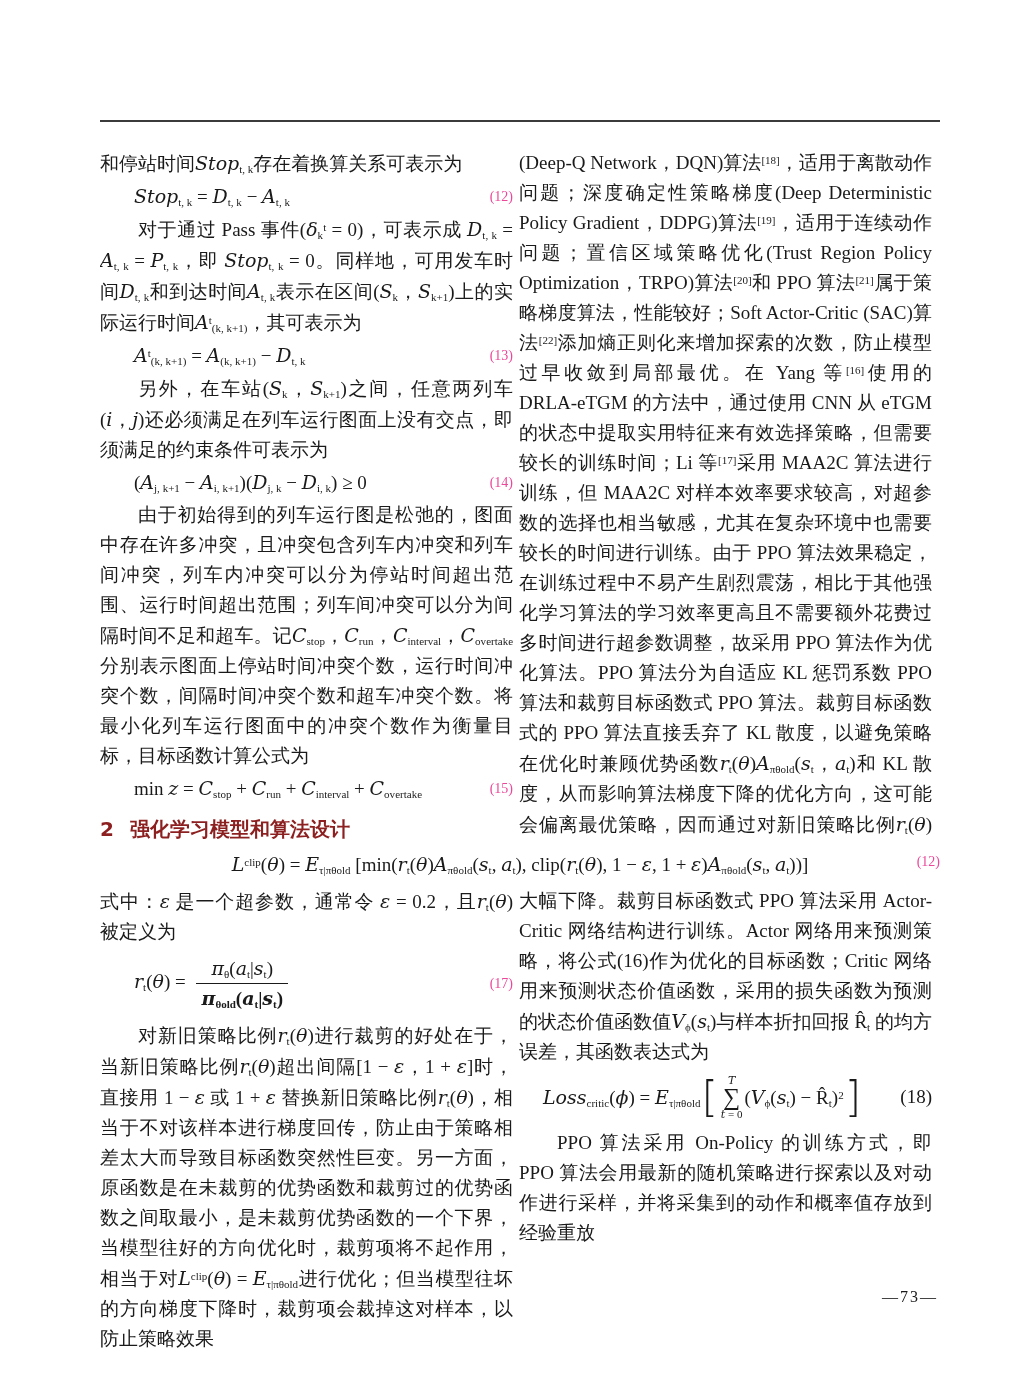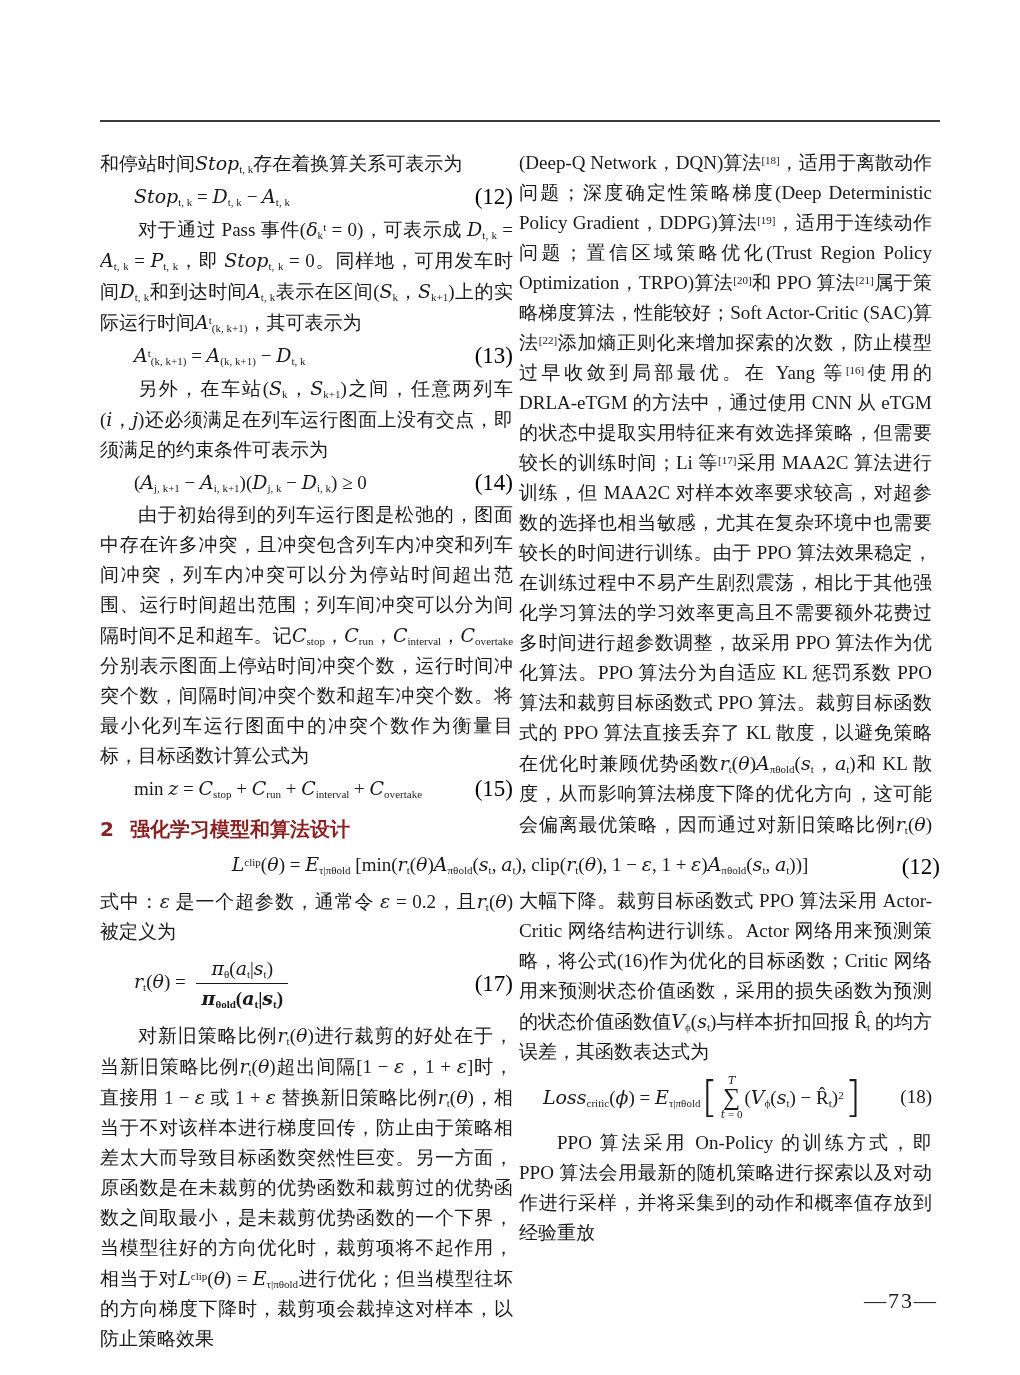--- a/index.html
+++ b/index.html
@@ -21,21 +21,21 @@
   .columns { display:flex; gap:6px; }
   .col { width:413px; font-size:19px; line-height:30px; text-align:justify; }
   .upper { height:694px; overflow:hidden; }
   .body-p { margin:0; }
   .indent { text-indent:2em; }
   sub { font-size:0.58em; vertical-align:-0.3em; line-height:0; }
   sup { font-size:0.58em; vertical-align:0.5em; line-height:0; }
   i { font-family:"DejaVu Serif","Liberation Serif",serif; }
   .eq { display:flex; align-items:center; margin:2px 0; padding-left:34px; }
   .eq .eq-body { flex:1; }
-  .eq .eq-num, .eq16 .eq-num { font-size:23px; color:#000000; }
+  .eq .eq-num, .eq16 .eq-num { font-size:14px; color:#ec4899; }
   .section-h {
     font-family:"DejaVu Sans","Liberation Sans",sans-serif;
     font-weight:bold; font-size:20px; color:#8c1f1f;
     margin:12px 0 10px; line-height:26px; text-indent:0;
   }
   .section-h .sec-num { margin-right:16px; }
   .eq16 {
     position:relative; height:44px; display:flex; align-items:center;
     justify-content:center; font-size:19px; margin:0;text-align:right;
   }
@@ -47,21 +47,21 @@
   .frac .fr-den { padding:1px 5px 0; line-height:26px;font-weight:bold; }
   .eq18 { display:flex; align-items:center; padding-left:24px; margin:8px 0; }
   .eq18 .eq-num { margin-left:auto; }
   .big-bracket { font-size:42px; font-weight:300; line-height:0.9;
                  font-family:"DejaVu Sans","Liberation Sans",sans-serif; margin:0 1px; }
   .sum-stack { display:inline-flex; flex-direction:column; align-items:center;
                line-height:1; margin:0 2px; }
   .sum-top, .sum-bottom { font-size:11px; }
   .sum-sym { font-size:24px; line-height:0.95; }
   .page-number {
-    position:absolute; top:1288px; right:82px; font-size:22px;
+    position:absolute; top:1288px; right:82px; font-size:16px;
     letter-spacing:2px; color:#1a1a1a;
   }
 </style>
 </head>
 <body>
 
 <div class="page">
 
   <div class="header-rule"></div>
 

